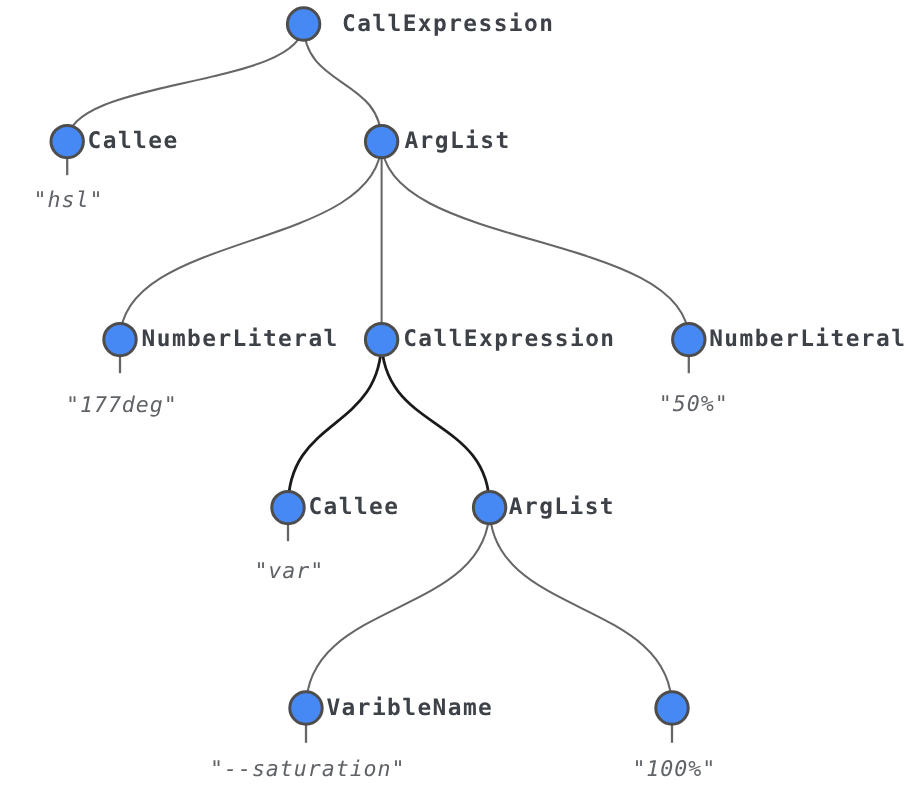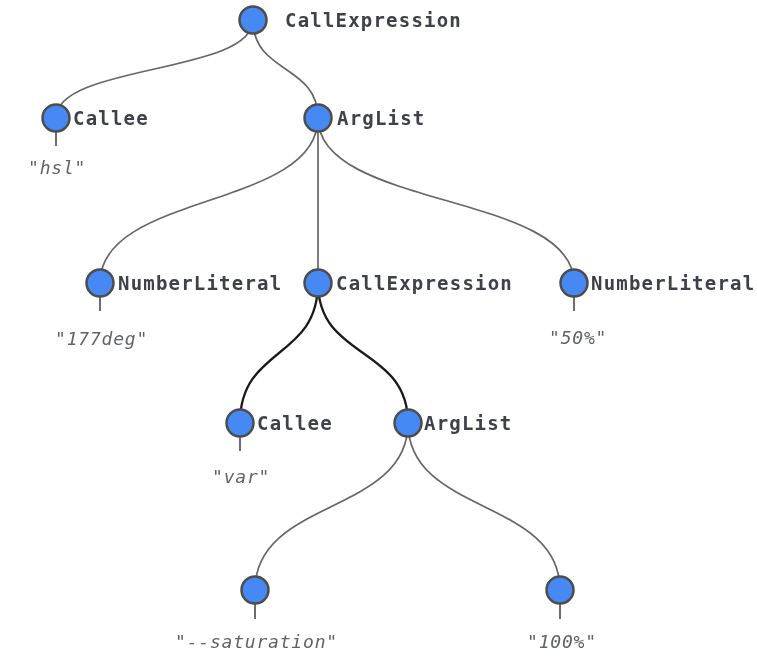--- a/index.html
+++ b/index.html
@@ -100,20 +100,21 @@
   </svg>
 
   <span class="node-label" style="left:285px;top:20px">CallExpression</span>
   <span class="node-label" style="left:73px;top:118px">Callee</span>
   <span class="node-label" style="left:337px;top:118px">ArgList</span>
   <span class="node-label" style="left:118px;top:283px">NumberLiteral</span>
   <span class="node-label" style="left:336px;top:283px">CallExpression</span>
   <span class="node-label" style="left:591px;top:283px">NumberLiteral</span>
   <span class="node-label" style="left:257px;top:423px">Callee</span>
   <span class="node-label" style="left:424px;top:423px">ArgList</span>
+  <span class="node-label" style="left:272px;top:590px">VaribleName</span>
 
   <span class="node-value" style="left:28px;top:167px">"hsl"</span>
   <span class="node-value" style="left:55px;top:338px">"177deg"</span>
   <span class="node-value" style="left:549px;top:337px">"50%"</span>
   <span class="node-value" style="left:212px;top:476px">"var"</span>
   <span class="node-value" style="left:175px;top:641px">"--saturation"</span>
   <span class="node-value" style="left:527px;top:641px">"100%"</span>
 
 </div>
 

